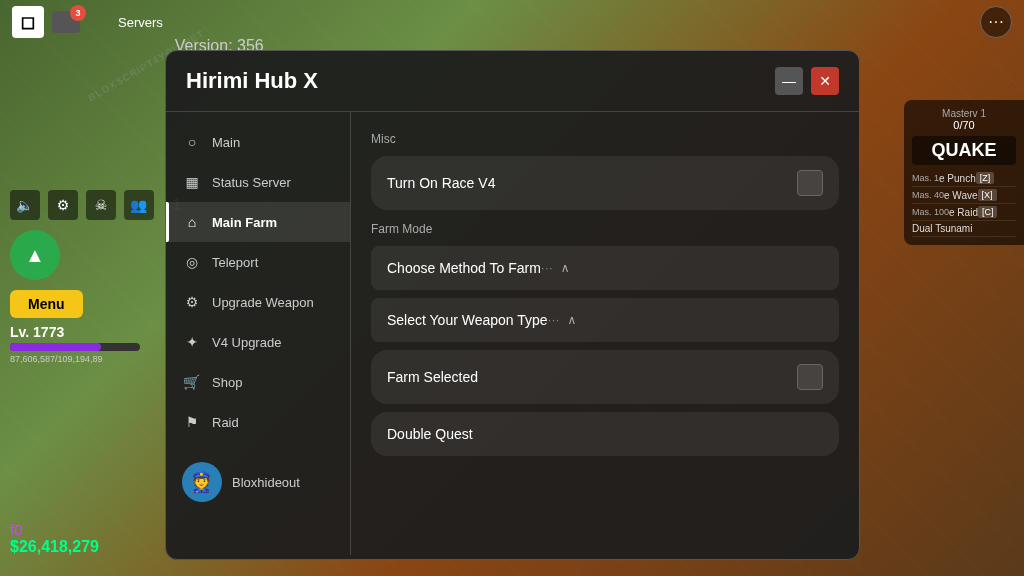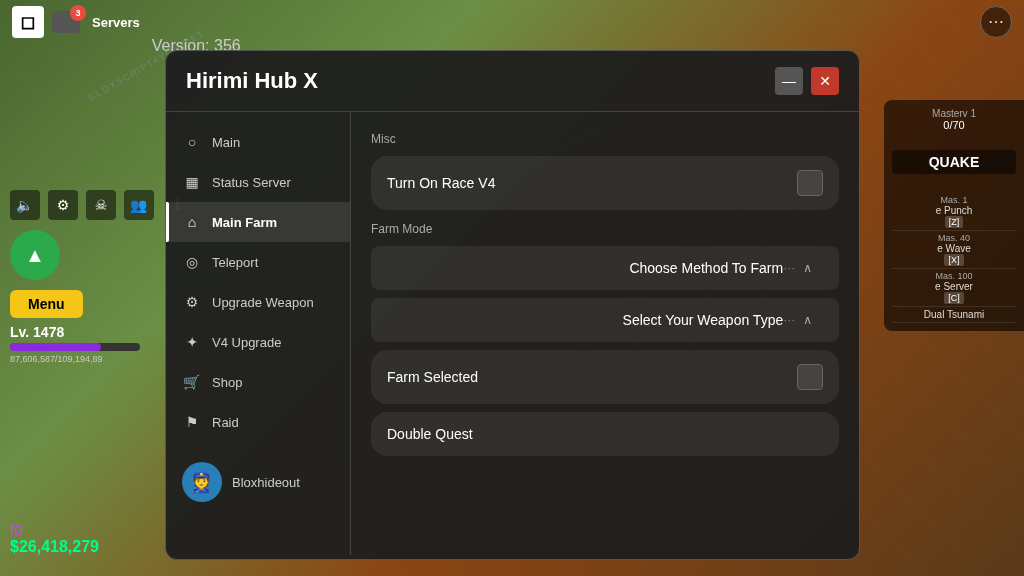--- a/index.html
+++ b/index.html
@@ -98,22 +98,23 @@
       width: 28px;
       height: 22px;
       background: #555;
       border-radius: 4px;
       position: relative;
     }
 
     .top-bar-text {
       color: white;
       font-size: 13px;
-      font-weight: bold;
+      font-weight: normal;
       margin-right: 12px;
+      margin-left: 26px;
     }
 
     .version-text {
       color: #ccc;
       font-size: 16px;
       margin-top: 48px;
     }
 
     .top-bar-right {
       margin-left: auto;
@@ -230,21 +231,21 @@
     .fragments {
       color: #cc44ff;
       font-size: 15px;
     }
 
     
     .right-panel {
       position: absolute;
       right: 0;
       top: 100px;
-      width: 140px;
+      width: 120px;
       z-index: 10;
       color: white;
     }
 
     .mastery-panel {
       background: rgba(0,0,0,0.6);
       border-radius: 8px 0 0 8px;
       padding: 8px;
       margin-bottom: 6px;
       text-align: center;
@@ -254,36 +255,35 @@
       font-size: 10px;
       color: #aaa;
     }
 
     .mastery-value {
       font-size: 11px;
       color: #fff;
     }
 
     .mastery-quake {
-      font-size: 14px;
+      font-size: 18px;
       font-weight: bold;
       color: #fff;
       background: rgba(0,0,0,0.5);
       padding: 4px 8px;
       border-radius: 4px;
-      margin: 19px 0;
+      margin: 5px 0;
     }
 
     .skill-item {
       display: flex;
       align-items: center;
       font-size: 10px;
       padding: 2px 0;
       border-bottom: 1px solid rgba(255,255,255,0.1);
-      flex-direction: column;
     }
 
     .skill-name { color: #ddd; }
     .skill-key {
       background: rgba(255,255,255,0.2);
       padding: 1px 4px;
       border-radius: 2px;
       font-size: 9px;
     }
     .skill-mas { color: #aaa; font-size: 9px; }
@@ -448,24 +448,24 @@
     .section-label-2 {
       color: #aaa;
       font-size: 12px;
       margin-bottom: 10px;
       margin-top: 12px;
     }
 
     .dropdown-row {
       background: rgba(255,255,255,0.07);
       border-radius: 8px;
-      padding: 14px 27px;
-      display: flex;
-      align-items: center;
-      justify-content: flex-end;
+      padding: 14px 16px;
+      display: flex;
+      align-items: center;
+      justify-content: flex-start;
       margin-bottom: 8px;
       color: white;
       font-size: 14px;
       font-weight: 500;
       cursor: pointer;
     }
 
     .dropdown-right {
       display: flex;
       align-items: center;
@@ -511,21 +511,21 @@
 <div class="left-hud">
   <div class="hud-icons">
     <div class="hud-icon">🔈</div>
     <div class="hud-icon">⚙</div>
     <div class="hud-icon">☠</div>
     <div class="hud-icon">👥</div>
     <div class="hud-icon" style="background:transparent;color:white;font-size:16px;font-weight:bold;">1</div>
   </div>
   <div class="compass">▲</div>
   <button class="menu-btn">Menu</button>
-  <div class="level-text">Lv. 1478</div>
+  <div class="level-text">Lv. 1773</div>
   <div class="xp-bar-container">
     <div class="xp-bar"></div>
   </div>
   <div class="xp-text">87,606,587/109,194,89</div>
 </div>
 
 <div class="currency-display">
   <div class="fragments">f0</div>
   <div class="beli-amount">$26,418,279</div>
 </div>
@@ -540,21 +540,21 @@
       <span class="skill-name">e Punch</span>
       <span class="skill-key">[Z]</span>
     </div>
     <div class="skill-item">
       <span class="skill-mas">Mas. 40</span>
       <span class="skill-name">e Wave</span>
       <span class="skill-key">[X]</span>
     </div>
     <div class="skill-item">
       <span class="skill-mas">Mas. 100</span>
-      <span class="skill-name">e Server</span>
+      <span class="skill-name">e Raid</span>
       <span class="skill-key">[C]</span>
     </div>
     <div class="skill-item">
       <span class="skill-name">Dual Tsunami</span>
     </div>
   </div>
 </div>
 
 <div class="modal-overlay">
   <div class="modal-header">

